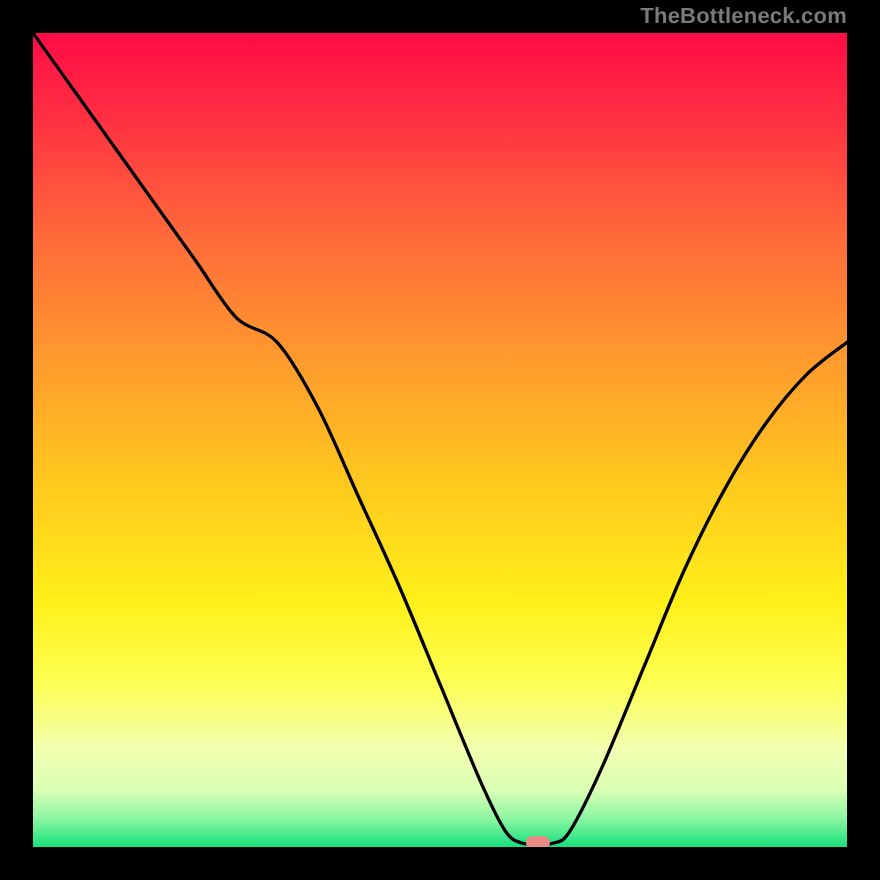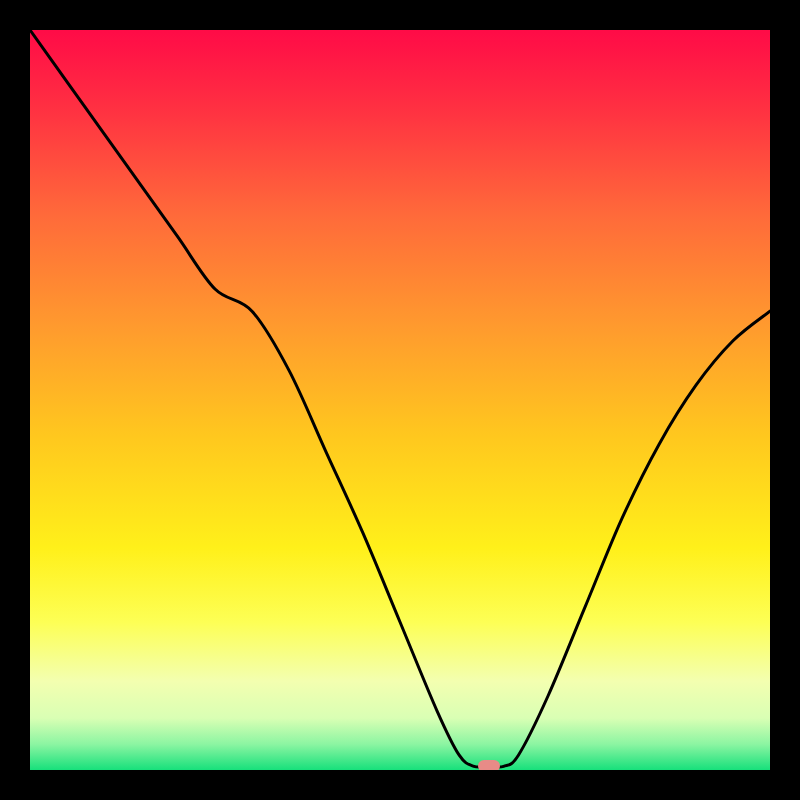--- a/index.html
+++ b/index.html
@@ -47,20 +47,21 @@
     font-size: 20px;
     font-weight: 600;
     color: #7a7a7a;
     letter-spacing: 0.2px;
   }
 </style>
 </head>
 <body>
 
 <div class="frame">
+  <div class="watermark">TheBottleneck.com</div>
 
   <div class="plot">
     <svg class="gradient" viewBox="0 0 740 740" preserveAspectRatio="none" width="740" height="740">
       <defs>
         <linearGradient id="bg" x1="0" y1="0" x2="0" y2="1">
             <stop offset="0%" stop-color="#ff0b47"></stop>
             <stop offset="10%" stop-color="#ff2e42"></stop>
             <stop offset="25%" stop-color="#ff6a3a"></stop>
             <stop offset="40%" stop-color="#ff9a2e"></stop>
             <stop offset="55.00000000000001%" stop-color="#ffc81e"></stop>

